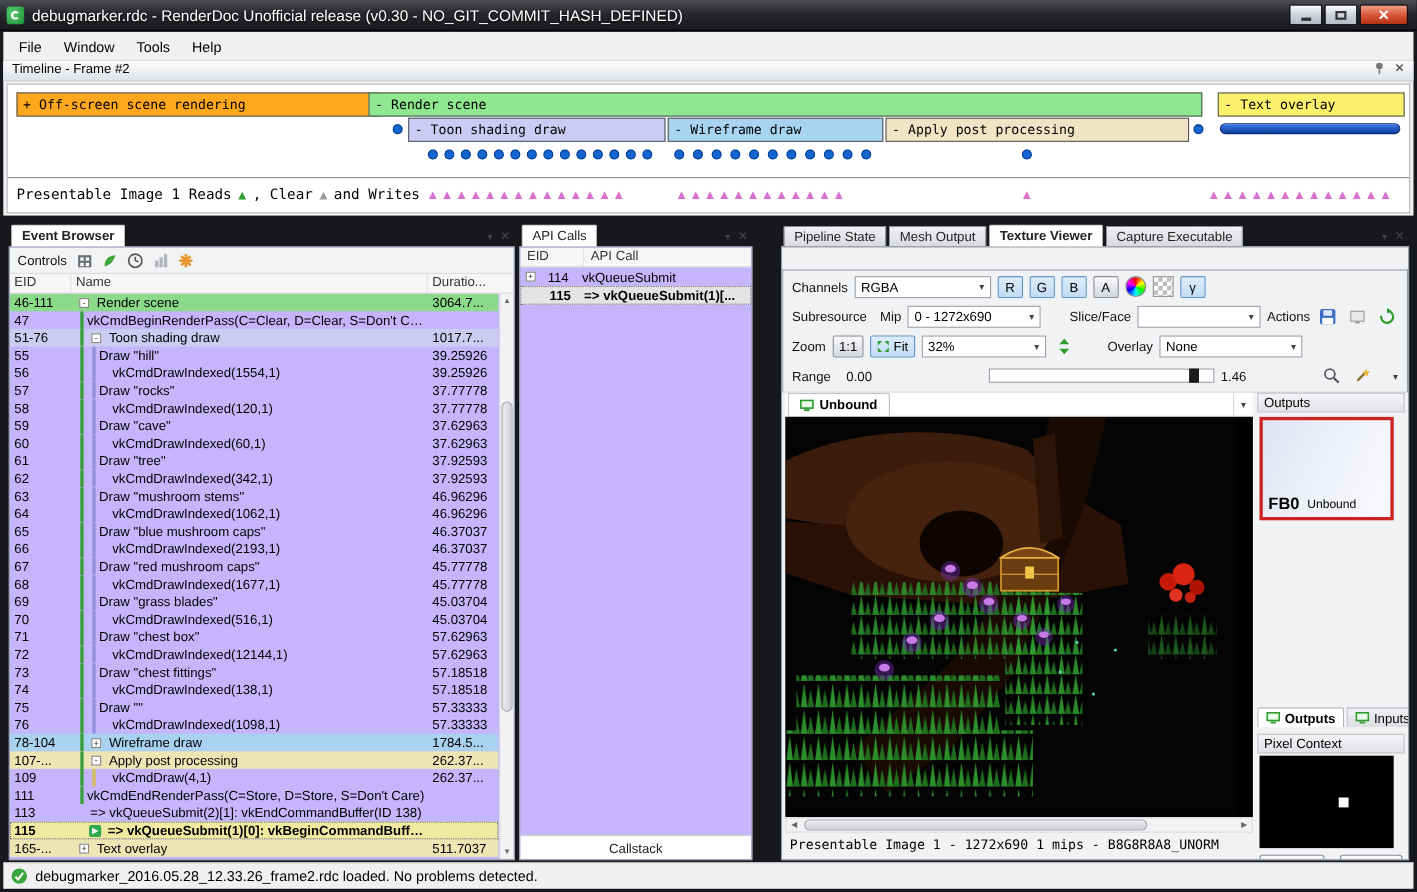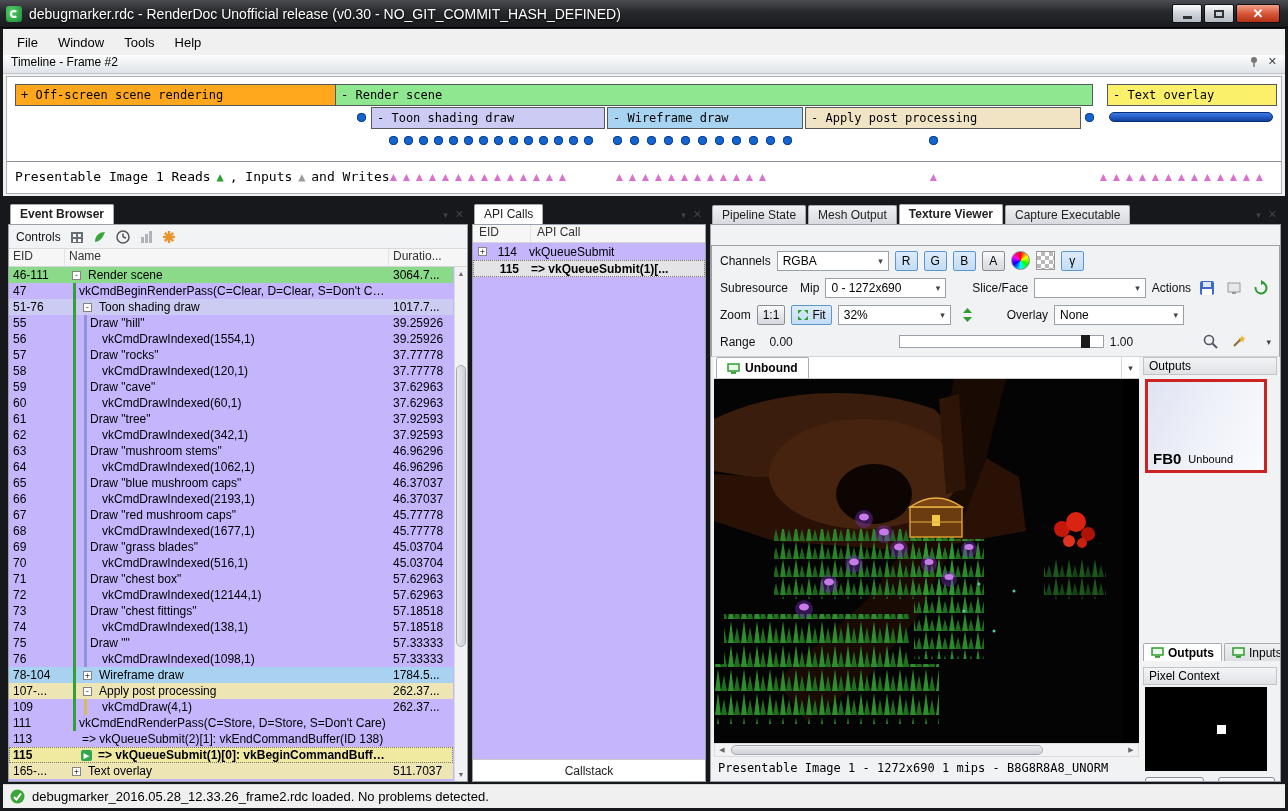--- a/index.html
+++ b/index.html
@@ -78,40 +78,40 @@
 .exp{flex:0 0 9px;width:9px;height:9px;border:1px solid #848484;background:#fff;font:8px/8px "DejaVu Sans Mono",monospace;text-align:center;color:#333;margin:0 4px 0 7px}
 .cur-ic{flex:0 0 11px;width:11px;height:11px;border-radius:2px;background:#2fa84f;margin:0 3px 0 2px;color:#fff;font-size:7px;line-height:11px;text-align:center}
 .cur-ic::before{content:"▶"}
 .er-text{margin-left:3px;overflow:hidden;text-overflow:ellipsis}
 .vscroll{position:absolute;top:42px;right:0;width:13px;bottom:0;background:#f2f2f4;border-left:1px solid #dcdcde}
 .vs-btn{height:13px;display:flex;align-items:center;justify-content:center;font-size:7px;color:#666}
 .vs-down{position:absolute;bottom:0;left:0;right:0}
 .vs-thumb{position:absolute;left:1px;right:1px;top:98px;height:282px;background:linear-gradient(90deg,#ececef,#cdd0d6);border:1px solid #a6aab2;border-radius:6px}
 
 
-.api{left:472px;top:204px;width:234px;height:578px}
+.api{left:472px;top:204px;width:212px;height:578px}
 .api-cols{height:18px;display:flex;background:#f6f6f7;border-bottom:1px solid #d6d6d8;color:#333}
 .ac-eid{flex:0 0 58px;padding-left:6px;border-right:1px solid #e2e2e4}
 .ac-call{flex:1;padding-left:6px}
 .ar{display:flex;height:17px;align-items:center;font-size:12px;white-space:nowrap}
 .ar-exp{flex:0 0 9px;width:9px;height:9px;border:1px solid #848484;background:#fff;font:8px/8px "DejaVu Sans Mono",monospace;text-align:center;color:#333;margin:0 0 0 5px}
 .ar-spc{flex:0 0 16px}
 .ar-eid{flex:0 0 30px;text-align:right;margin-right:12px}
 .ar-sel{background:#e4e4e6;font-weight:bold;outline:1px dotted #777;outline-offset:-1px}
 .callstack{position:absolute;left:0;right:0;bottom:0;height:22px;border-top:1px solid #c9c9cc;display:flex;align-items:center;justify-content:center;background:#fff;color:#222}
 
 
 .tv{left:710px;top:204px;width:571px;height:578px}
 .tv-tools{position:absolute;left:0;top:20px;right:0;height:112px;background:#f1f2f4;border:1px solid #9aa0a8;border-bottom:1px solid #d0d2d6}
 .trow{position:absolute;left:0;right:0;height:27px;display:flex;align-items:center;padding:0 8px;gap:6px}
 .trA{top:1px}.trB{top:28px}.trC{top:55px}.trD{top:82px}
 .lbl{font-size:12px;color:#111;white-space:nowrap}
 .combo{height:20px;background:#fff;border:1px solid #9aa0a8;display:flex;align-items:center;padding:0 5px;font-size:12px;white-space:nowrap}
 .combo::after{content:"▾";margin-left:auto;color:#444;font-size:9px;padding-left:7px}
-.cw110{width:112px}.cw128{width:128px}.cw118{width:118px}.cw130{width:130px}.cw104{width:113px}
+.cw110{width:124px}.cw128{width:128px}.cw118{width:118px}.cw130{width:130px}.cw104{width:113px}
 .tbtn{height:20px;min-width:23px;padding:0 5px;border:1px solid #8a8e96;border-radius:2px;background:linear-gradient(#fcfcfd,#e4e6ea 50%,#d6d9de);display:flex;align-items:center;justify-content:center;font-size:12px;gap:3px;white-space:nowrap}
 .tbtn.on{background:linear-gradient(#ddeCfa,#c2dcf5);border-color:#5c96cc}
 .wheel{width:19px;height:19px;border-radius:50%;background:conic-gradient(red,#ff0,#0f0,#0ff,#00f,#f0f,red);border:1px solid #888}
 .checker{width:19px;height:19px;border:1px solid #999;background-image:linear-gradient(45deg,#b8b8b8 25%,transparent 25%,transparent 75%,#b8b8b8 75%),linear-gradient(45deg,#b8b8b8 25%,#fff 25%,#fff 75%,#b8b8b8 75%);background-size:8px 8px;background-position:0 0,4px 4px}
 .icbtn{display:flex;align-items:center;justify-content:center;width:22px;height:20px}
 .range-track{width:205px;height:13px;background:#fff;border:1px solid #9aa0a8;position:relative;margin-left:100px}
 .range-handle{position:absolute;top:-1px;bottom:-1px;width:9px;background:#1b1b1b;left:calc(92% - 5px)}
 .chev{color:#444;font-size:9px}
 
 .tex-area{position:absolute;left:3px;top:132px;width:425px;bottom:3px}
@@ -219,21 +219,21 @@
         <span class="dot"></span>
         <span class="dot"></span>
         <span class="dot"></span>
         <span class="dot"></span>
       </div>
     <div class="dotrow dr-post">
         <span class="dot"></span>
       </div>
     <div class="tl-div"></div>
     <div class="usage">
-      <span>Presentable Image 1 Reads</span><span class="tri tri-g"></span><span>, Inputs</span><span class="tri tri-gy"></span><span>and Writes</span>
+      <span>Presentable Image 1 Reads</span><span class="tri tri-g"></span><span>, Clear</span><span class="tri tri-gy"></span><span>and Writes</span>
     </div>
     <div class="trirow tr0"><span class="tri"></span><span class="tri"></span><span class="tri"></span><span class="tri"></span><span class="tri"></span><span class="tri"></span><span class="tri"></span><span class="tri"></span><span class="tri"></span><span class="tri"></span><span class="tri"></span><span class="tri"></span><span class="tri"></span><span class="tri"></span></div>
     <div class="trirow tr1"><span class="tri"></span><span class="tri"></span><span class="tri"></span><span class="tri"></span><span class="tri"></span><span class="tri"></span><span class="tri"></span><span class="tri"></span><span class="tri"></span><span class="tri"></span><span class="tri"></span><span class="tri"></span></div>
     <div class="trirow tr2"><span class="tri"></span></div>
     <div class="trirow tr3"><span class="tri"></span><span class="tri"></span><span class="tri"></span><span class="tri"></span><span class="tri"></span><span class="tri"></span><span class="tri"></span><span class="tri"></span><span class="tri"></span><span class="tri"></span><span class="tri"></span><span class="tri"></span><span class="tri"></span></div>
   </div>
 </div>
 
 <div class="panel eb">
   <div class="tabs">
@@ -706,21 +706,21 @@
         <div class="combo cw130">
             <span>None</span>
           </div>
       </div>
       <div class="trow trD">
         <span class="lbl">Range</span>
         <span class="lbl" style="margin-left:8px">0.00</span>
         <div class="range-track">
           <div class="range-handle"></div>
         </div>
-        <span class="lbl">1.00</span>
+        <span class="lbl">1.46</span>
         <span class="icbtn" style="margin-left:60px">
             <svg width="15" height="15">
               <circle cx="6" cy="6" r="4.5" fill="none" stroke="#556" stroke-width="1.6"></circle>
               <line x1="9.5" y1="9.5" x2="14" y2="14" stroke="#556" stroke-width="2"></line>
             </svg>
           </span>
         <span class="icbtn">
             <svg width="15" height="15">
               <line x1="3" y1="12" x2="10" y2="5" stroke="#8a6d2f" stroke-width="2"></line>
               <path d="M11 1 L12 3.5 L14.5 4 L12.5 6 L13 8.5 L11 7 L9 8.5 L9.5 6 L7.5 4 L10 3.5 Z" fill="#e8b73a"></path>

